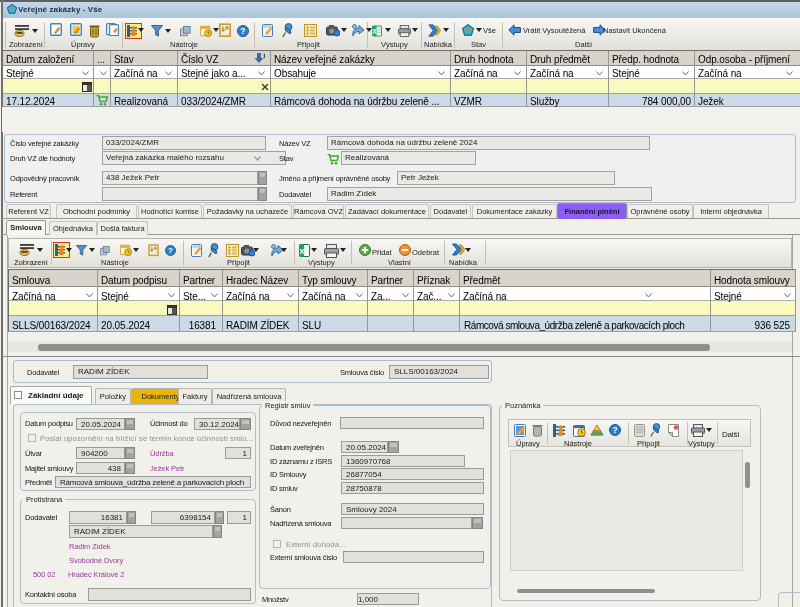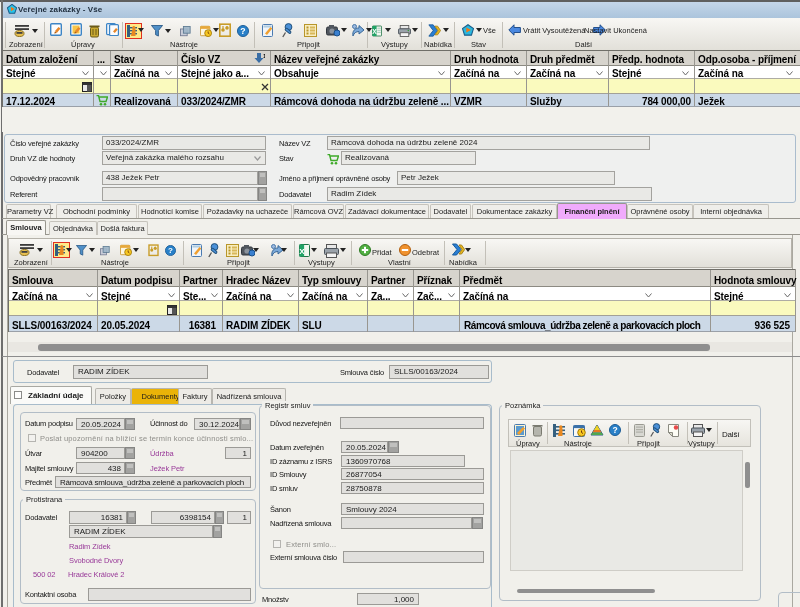--- a/index.html
+++ b/index.html
@@ -7,21 +7,21 @@
 .abs{position:absolute}
 .lbl{position:absolute;font-size:7.5px;letter-spacing:-0.2px;color:#151515;white-space:nowrap;line-height:9px}
 .inp{position:absolute;background:#e9e9e6;border:1px solid #a3a29e;box-sizing:border-box;
   font-size:8px;line-height:10px;white-space:nowrap;overflow:hidden;padding:1px 0 0 3px;color:#1a1a1a}
 .inp2{position:absolute;background:#e1e0dd;border:1px solid #9b9a96;box-sizing:border-box;
   font-size:8px;line-height:10px;white-space:nowrap;overflow:hidden;padding:1px 0 0 4px;color:#1a1a1a}
 .spin{position:absolute;background:#a2a2a0;border:1px solid #858583;box-sizing:border-box}
 .spin:before{content:"";position:absolute;left:1px;right:1px;top:1px;bottom:55%;background:#c0c0be}
 .gb{position:absolute;border:1px solid #b2bdc7;border-radius:4px;box-sizing:border-box}
 .gbl{position:absolute;font-size:7.5px;color:#1c1c1c;background:#f1f0ec;padding:0 3px;white-space:nowrap;line-height:9px}
-.hcell{position:absolute;font-weight:bold;font-size:10px;color:#000;white-space:nowrap;line-height:11px;letter-spacing:-0.1px}
+.hcell{position:absolute;font-weight:normal;font-size:10px;color:#000;white-space:nowrap;line-height:11px;letter-spacing:-0.1px}
 .purple{position:absolute;font-size:7.5px;letter-spacing:-0.1px;color:#993a99;white-space:nowrap;line-height:9px}
 .tb-lbl{position:absolute;font-size:7.5px;color:#1c1c1c;white-space:nowrap;line-height:9px}
 .sep1{position:absolute;width:1px;background:#c3c0b8}
 .cb{position:absolute;background:#fdfdfd;border:1px solid #8a8a88;box-sizing:border-box}
 .cbd{position:absolute;background:#f2f1ee;border:1px solid #b5b4b0;box-sizing:border-box}
 .tabq{position:absolute;box-sizing:border-box;height:14px;line-height:14px;text-align:center;
   font-size:7.5px;color:#1a1a1a;white-space:nowrap;background:#efeeea;border:1px solid #c6c3bc;border-bottom:none;border-radius:2px 2px 0 0}
 .graytxt{position:absolute;font-size:7.5px;letter-spacing:0.15px;color:#8f8e8a;white-space:nowrap;line-height:9px}
 </style></head>
 <body>
@@ -203,21 +203,21 @@
 <div class="tb-lbl" style="left:483px;top:26px">Vše</div>
 <div class="tb-lbl" style="left:471px;top:40px">Stav</div>
 
 <svg class="abs" style="left:508px;top:24px" width="13" height="12" viewBox="0 0 13 12">
     <polygon points="0.8,6 6,0.8 6,3.5 12.4,3.5 12.4,8.5 6,8.5 6,11.2" fill="#4a88e0" stroke="#24508c"></polygon>
   </svg>
 <div class="tb-lbl" style="left:523px;top:26px">Vrátit Vysoutěžená</div>
 <svg class="abs" style="left:593px;top:24px" width="13" height="12" viewBox="0 0 13 12">
     <polygon points="12.4,6 7,0.8 7,3.5 0.6,3.5 0.6,8.5 7,8.5 7,11.2" fill="#4a88e0" stroke="#24508c"></polygon>
   </svg>
-<div class="tb-lbl" style="left:584px;top:26px">Nastavit Ukončená</div>
+<div class="tb-lbl" style="left:603px;top:26px">Nastavit Ukončená</div>
 <div class="tb-lbl" style="left:575px;top:40px">Další</div>
 
 <div class="abs" style="left:2px;top:50px;width:798px;height:1px;background:#6f6e68"></div>
 <div class="abs" style="left:2px;top:51px;width:798px;height:14px;background:#d7d4cd;border-bottom:1px solid #8c8a82"></div>
 <div class="abs" style="left:2px;top:66px;width:798px;height:12px;background:#ffffff;border-bottom:1px solid #aeaca4"></div>
 <div class="abs" style="left:2px;top:79px;width:798px;height:14px;background:#fafabe;border-bottom:1px solid #a2a098"></div>
 <div class="abs" style="left:2px;top:94px;width:798px;height:12px;background:#ccd9e7;border-bottom:1px solid #9aa0a8"></div>
 <div class="abs" style="left:2px;top:107px;width:798px;height:25px;background:#f2f1ec"></div>
 <div class="abs" style="left:2px;top:50px;width:1px;height:57px;background:#6f6e68"></div>
 
@@ -303,21 +303,21 @@
 <div class="hcell" style="left:530px;top:96px">Služby</div>
 <div class="hcell" style="left:608px;top:96px;width:83px;text-align:right">784 000,00</div>
 <div class="hcell" style="left:698px;top:96px">Ježek</div>
 
 <div class="abs" style="left:4px;top:134px;width:792px;height:69px;background:#eff0ef;border:1px solid #aabccd;border-radius:3px;box-sizing:border-box"></div>
 <div class="lbl" style="left:10px;top:139px">Číslo veřejné zakázky</div>
 <div class="inp" style="left:102px;top:136px;width:164px;height:14px">033/2024/ZMR</div>
 <div class="lbl" style="left:279px;top:139px">Název VZ</div>
 <div class="inp" style="left:327px;top:136px;width:323px;height:14px">Rámcová dohoda na údržbu zeleně 2024</div>
 <div class="lbl" style="left:10px;top:154px">Druh VZ dle hodnoty</div>
-<div class="inp" style="left:102px;top:151px;width:164px;height:14px">Veřejná zakázka malého rozsahu</div>
+<div class="inp" style="left:102px;top:151px;width:184px;height:14px">Veřejná zakázka malého rozsahu</div>
 <svg class="abs" style="left:254px;top:156px" width="7" height="5" viewBox="0 0 7 5">
     <polyline points="0.5,0.5 3.5,4 6.5,0.5" fill="none" stroke="#999" stroke-width="1.2"></polyline>
   </svg>
 <div class="lbl" style="left:279px;top:154px">Stav</div>
 <svg class="abs" style="left:327px;top:154px" width="12" height="11" viewBox="0 0 12 11">
     <path d="M0.5 0.5 h2 l1.5 6 h6 l1.5-4.5 h-8" fill="none" stroke="#3faa2a" stroke-width="1.4"></path>
     <circle cx="5" cy="9.3" r="1.3" fill="#3faa2a"></circle>
     <circle cx="9" cy="9.3" r="1.3" fill="#3faa2a"></circle>
   </svg>
 <div class="inp" style="left:341px;top:151px;width:135px;height:14px">Realizovaná</div>
@@ -326,29 +326,29 @@
 <div class="spin" style="left:258px;top:171px;width:9px;height:14px"></div>
 <div class="lbl" style="left:279px;top:174px;letter-spacing:-0.2px">Jméno a příjmení oprávněné osoby</div>
 <div class="inp" style="left:397px;top:171px;width:218px;height:14px">Petr Ježek</div>
 <div class="lbl" style="left:10px;top:190px">Referent</div>
 <div class="inp" style="left:102px;top:187px;width:156px;height:14px"></div>
 <div class="spin" style="left:258px;top:187px;width:9px;height:14px"></div>
 <div class="lbl" style="left:279px;top:190px">Dodavatel</div>
 <div class="inp" style="left:327px;top:187px;width:325px;height:14px">Radim Zídek</div>
 
 <div class="abs" style="left:2px;top:218px;width:798px;height:1px;background:#98968e"></div>
-<div class="tabq" style="left:6px;top:204px;width:45px">Parametry VZ</div>
+<div class="tabq" style="left:6px;top:204px;width:45px">Referent VZ</div>
 <div class="tabq" style="left:56px;top:204px;width:81px">Obchodní podmínky</div>
 <div class="tabq" style="left:138px;top:204px;width:64px">Hodnotící komise</div>
 <div class="tabq" style="left:203px;top:204px;width:89px">Požadavky na uchazeče</div>
 <div class="tabq" style="left:293px;top:204px;width:51px">Rámcová OVZ</div>
 <div class="tabq" style="left:345px;top:204px;width:84px">Zadávací dokumentace</div>
 <div class="tabq" style="left:430px;top:204px;width:41px">Dodavatel</div>
 <div class="tabq" style="left:472px;top:204px;width:85px">Dokumentace zakázky</div>
-<div class="tabq" style="left:557px;top:203px;width:70px;height:16px;line-height:16px;font-weight:bold;background:#f0abfc;border:1px solid #98968e;border-bottom:none">Finanční plnění</div>
+<div class="tabq" style="left:557px;top:203px;width:70px;height:16px;line-height:16px;font-weight:bold;background:#8b5cf6;border:1px solid #98968e;border-bottom:none">Finanční plnění</div>
 <div class="tabq" style="left:627px;top:204px;width:66px">Oprávněné osoby</div>
 <div class="tabq" style="left:693px;top:204px;width:76px">Interní objednávka</div>
 
 <div class="abs" style="left:2px;top:234px;width:798px;height:1px;background:#98968e"></div>
 <div class="tabq" style="left:6px;top:220px;width:40px;height:15px;line-height:14px;font-weight:bold;background:#f7f6f3;border:1px solid #98968e;border-bottom:none">Smlouva</div>
 <div class="tabq" style="left:49px;top:221px;width:48px">Objednávka</div>
 <div class="tabq" style="left:97px;top:221px;width:51px">Došlá faktura</div>
 
 <div class="abs" style="left:7px;top:235px;width:1px;height:372px;background:#aaa8a0"></div>
 <div class="abs" style="left:792px;top:235px;width:1px;height:372px;background:#aaa8a0"></div>
@@ -629,25 +629,25 @@
 <div class="lbl" style="left:270px;top:470px">ID Smlouvy</div>
 <div class="inp2" style="left:341px;top:468px;width:143px;height:12px">26877054</div>
 <div class="lbl" style="left:270px;top:484px">ID smluv</div>
 <div class="inp2" style="left:341px;top:482px;width:143px;height:12px">28750878</div>
 <div class="lbl" style="left:270px;top:505px">Šanon</div>
 <div class="inp2" style="left:341px;top:503px;width:143px;height:12px">Smlouvy 2024</div>
 <div class="lbl" style="left:270px;top:519px">Nadřízená smlouva</div>
 <div class="inp2" style="left:341px;top:517px;width:131px;height:12px"></div>
 <div class="spin" style="left:472px;top:517px;width:11px;height:12px"></div>
 <div class="cbd" style="left:273px;top:540px;width:8px;height:8px"></div>
-<div class="graytxt" style="left:286px;top:540px">Externí smlo...</div>
+<div class="graytxt" style="left:286px;top:540px">Externí dohoda...</div>
 <div class="lbl" style="left:270px;top:553px">Externí smlouva číslo</div>
 <div class="inp2" style="left:343px;top:551px;width:141px;height:12px"></div>
 <div class="lbl" style="left:262px;top:595px">Množstv</div>
-<div class="inp2" style="left:357px;top:593px;width:62px;height:12px;text-align:right;padding:1px 4px 0 0">1,000</div>
+<div class="inp2" style="left:357px;top:593px;width:62px;height:12px;padding:1px 4px 0 0">1,000</div>
 
 <div class="gb" style="left:499px;top:405px;width:262px;height:196px"></div>
 <div class="gbl" style="left:502px;top:401px">Poznámka</div>
 <div class="abs" style="left:508px;top:419px;width:243px;height:28px;background:linear-gradient(#f7f6f3,#e6e4dd);border:1px solid #c2c0b9;box-sizing:border-box"></div>
 <svg class="abs" style="left:514px;top:424px" width="12" height="13" viewBox="0 0 12 13">
     <rect x="0.5" y="0.5" width="11" height="12" rx="1" fill="#fdf4d0" stroke="#4a7ab0"></rect>
     <rect x="2" y="2" width="8" height="9" fill="#5a9ad0"></rect>
     <polygon points="3,9 9,3 11,4.5 5,11" fill="#f0a030"></polygon>
   </svg>
 <svg class="abs" style="left:532px;top:424px" width="11" height="13" viewBox="0 0 11 13">

